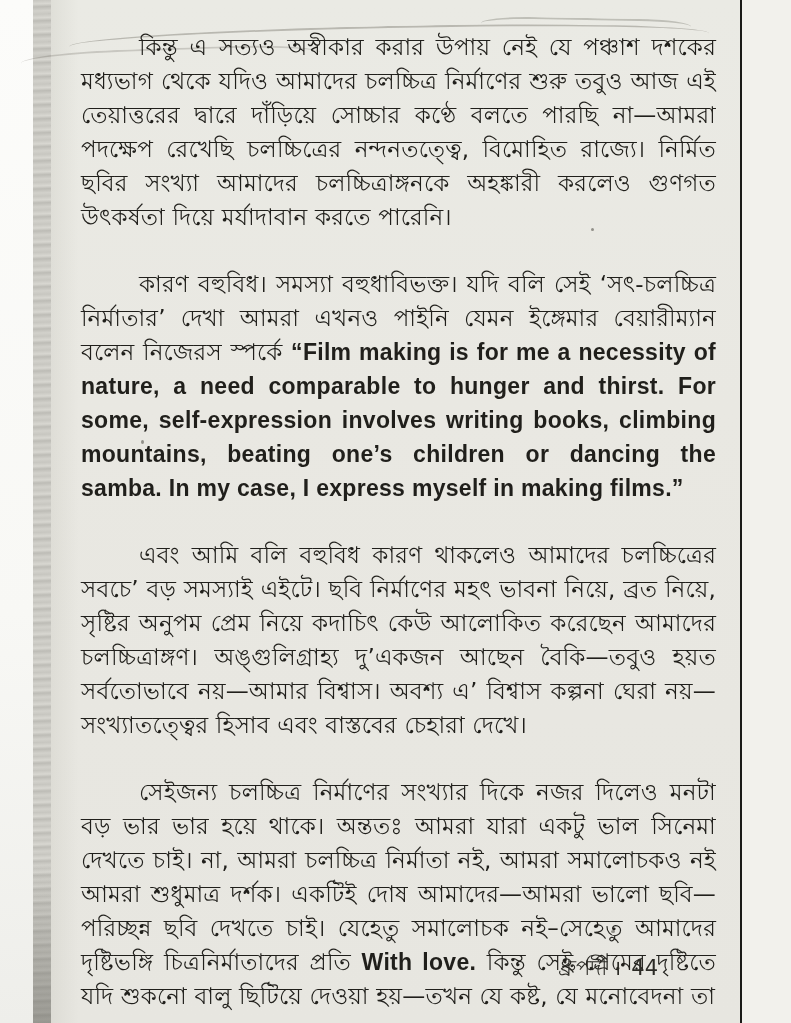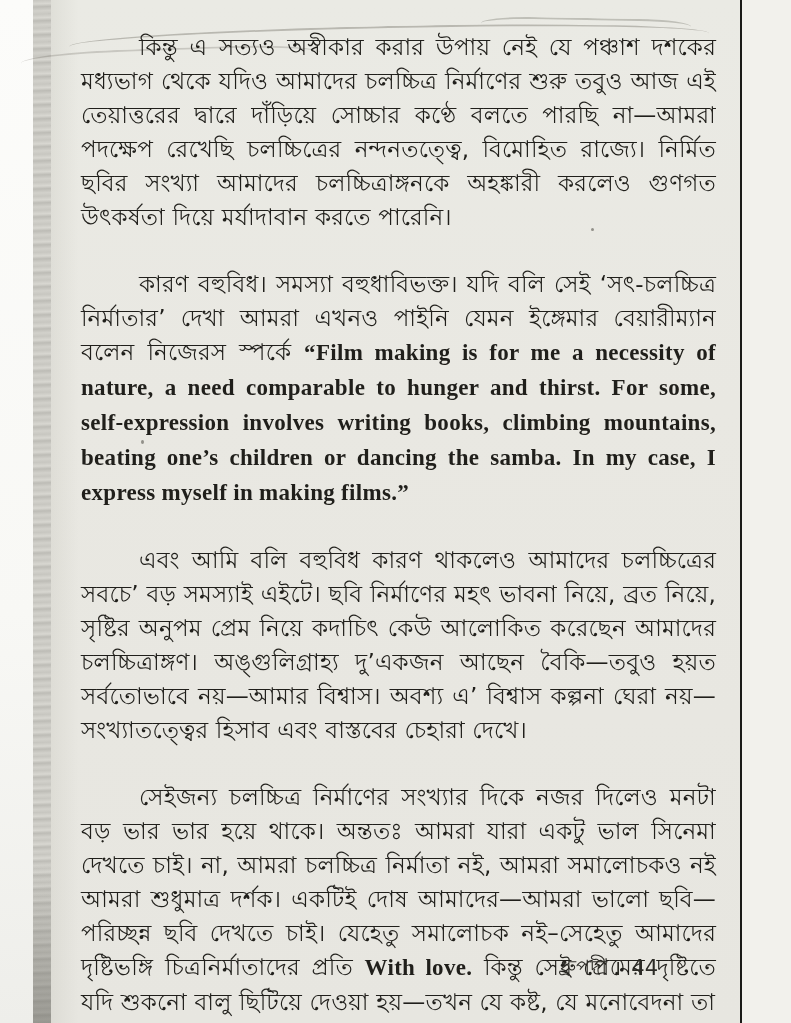--- a/index.html
+++ b/index.html
@@ -67,21 +67,21 @@
     margin: 0 0 33px 0;
     font-size: 23px;
     line-height: 34px;
     text-align: justify;
     text-indent: 58px;
     font-weight: 500;
     letter-spacing: 0.2px;
   }
   .text-area p:last-child { margin-bottom: 0; }
   .en {
-    font-family: Liberation Serif, serif;
+    font-family: Liberation Sans, sans-serif;
     font-weight: bold;
     letter-spacing: 0.3px;
   }
   .footer {
     position: absolute;
     right: 82px; top: 952px;
     font-size: 21px;
     color: #2b2a25;
     font-weight: 500;
   }

